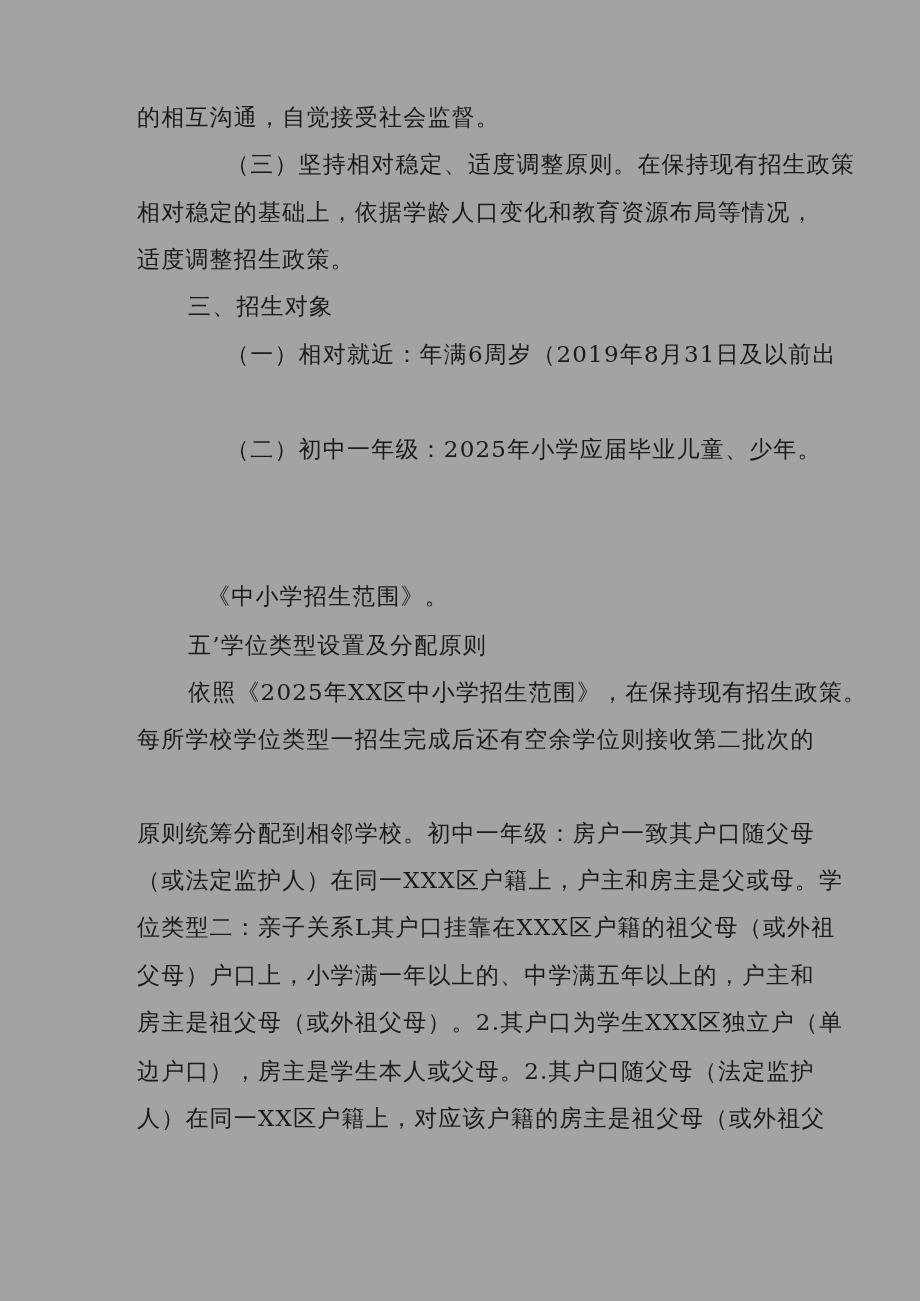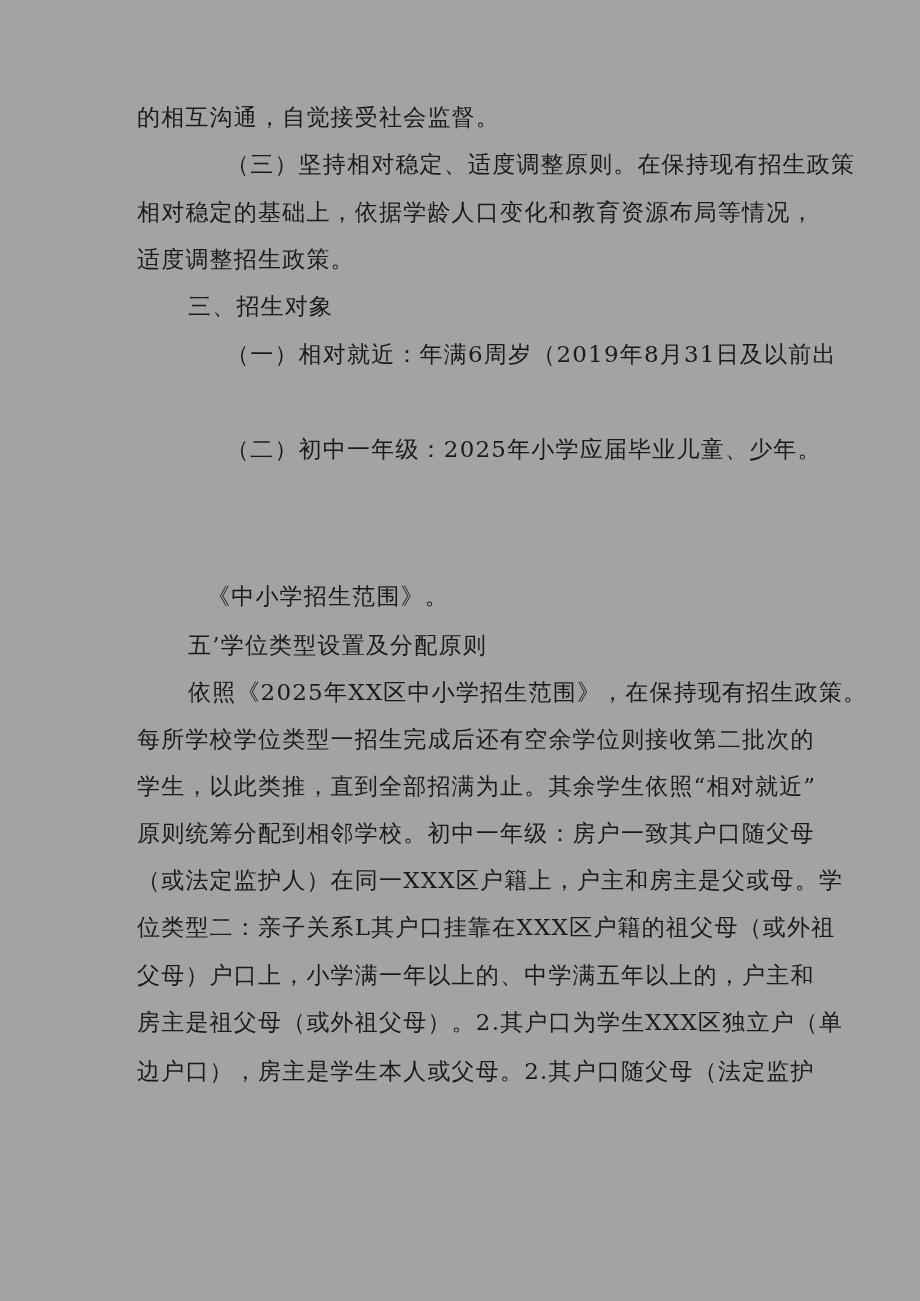--- a/index.html
+++ b/index.html
@@ -20,20 +20,20 @@
   <div class="line ind1" style="top:164px">（三）坚持相对稳定、适度调整原则。在保持现有招生政策</div>
   <div class="line" style="top:212px">相对稳定的基础上，依据学龄人口变化和教育资源布局等情况，</div>
   <div class="line" style="top:259px">适度调整招生政策。</div>
   <div class="line ind3" style="top:306px">三、招生对象</div>
   <div class="line ind1" style="top:354px">（一）相对就近：年满6周岁（2019年8月31日及以前出</div>
   <div class="line ind1" style="top:449px">（二）初中一年级：2025年小学应届毕业儿童、少年。</div>
   <div class="line ind2" style="top:596px">《中小学招生范围》。</div>
   <div class="line ind3" style="top:645px">五’学位类型设置及分配原则</div>
   <div class="line ind3" style="top:692px">依照《2025年XX区中小学招生范围》，在保持现有招生政策。</div>
   <div class="line" style="top:739px">每所学校学位类型一招生完成后还有空余学位则接收第二批次的</div>
-  <div class="line" style="top:786px">学生，以此类推，直到全部招满为止。其余学生依照“相对就近”</div>
   <div class="line" style="top:833px">原则统筹分配到相邻学校。初中一年级：房户一致其户口随父母</div>
   <div class="line" style="top:880px">（或法定监护人）在同一XXX区户籍上，户主和房主是父或母。学</div>
   <div class="line" style="top:975px">父母）户口上，小学满一年以上的、中学满五年以上的，户主和</div>
   <div class="line" style="top:927px">位类型二：亲子关系L其户口挂靠在XXX区户籍的祖父母（或外祖</div>
   <div class="line" style="top:1022px">房主是祖父母（或外祖父母）。2.其户口为学生XXX区独立户（单</div>
   <div class="line" style="top:1071px">边户口），房主是学生本人或父母。2.其户口随父母（法定监护</div>
+  <div class="line" style="top:1118px">人）在同一XX区户籍上，对应该户籍的房主是祖父母（或外祖父</div>
 </div>
 
 </body></html>

